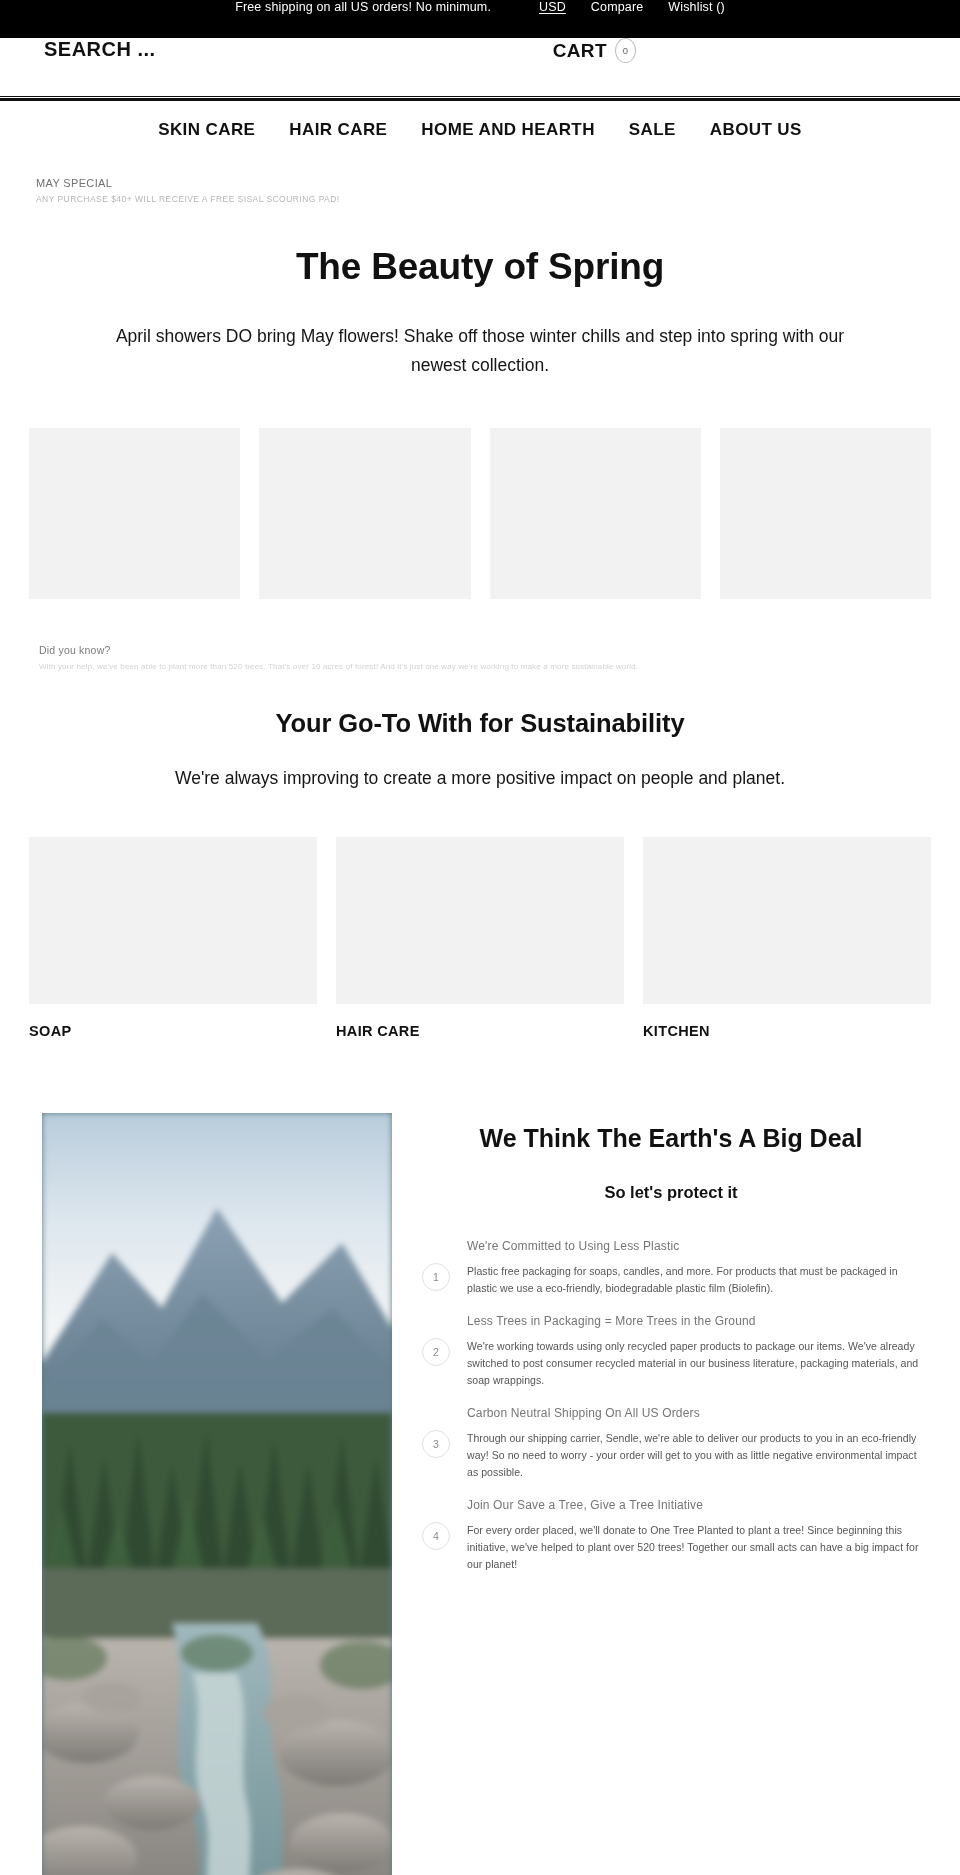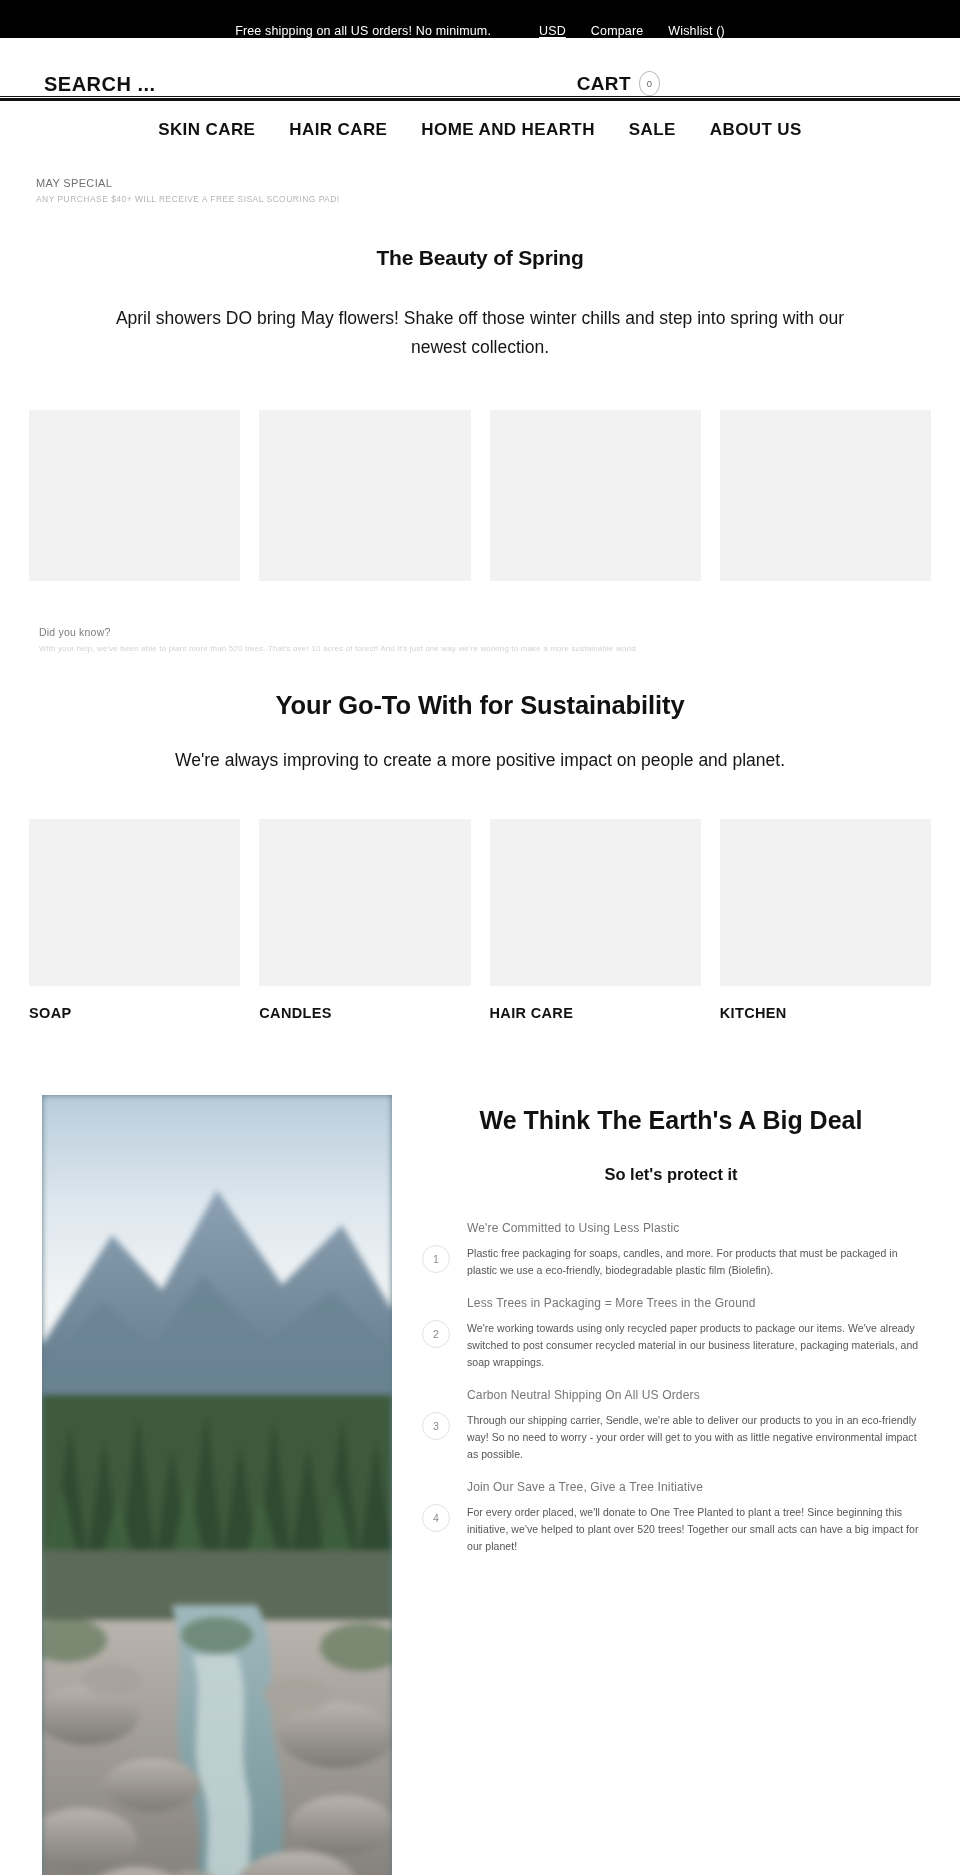--- a/index.html
+++ b/index.html
@@ -13,21 +13,21 @@
   }
 
   body { width: 960px; min-height: 1875px; overflow-x: hidden; }
 
   
   .topbar {
     background: #000000;
     color: #ffffff;
     height: 38px;
     display: flex;
-    align-items: flex-end;
+    align-items: flex-start;
     justify-content: center;
     font-size: 12.5px;
     letter-spacing: 0.15px;
     position: relative;
   }
   .topbar-links {
     display: flex;
     align-items: center;
     gap: 25px;
     margin-left: 48px;
@@ -36,23 +36,23 @@
   .topbar-links a {
     color: #ffffff;
     text-decoration: none;
   }
   .topbar-links a.currency { text-decoration: underline; text-underline-offset: 2px; }
 
   
   .header {
     height: 58px;
     display: flex;
-    align-items: flex-end;
+    align-items: flex-start;
     justify-content: space-between;
-    padding: 0 20px 0 44px;
+    padding: 0 44px 0 44px;
     background: #fff;
   }
   .search-box {
     font-size: 20px;
     font-weight: 700;
     letter-spacing: 0.5px;
     color: #111;
     border: none;
     outline: none;
     background: transparent;
@@ -122,21 +122,21 @@
   }
   .promo-sub {
     font-size: 8.5px;
     color: #b5b5b5;
     letter-spacing: 0.45px;
   }
 
   
   .hero { padding: 42px 0 0; text-align: center; }
   .hero h1 {
-    font-size: 21px;
+    font-size: 37px;
     font-weight: 600;
     letter-spacing: -0.2px;
     color: #111;
   }
   .hero p {
     margin: 34px auto 0;
     width: 760px;
     font-size: 17.5px;
     line-height: 1.65;
     font-weight: 400;
@@ -312,24 +312,20 @@
 
 <section class="sustain">
   <h2>Your Go-To With for Sustainability</h2>
   <p>We're always improving to create a more positive impact on people and planet.</p>
 </section>
 
 <div class="cat-row">
   <div class="cat">
     <div class="cat-img"></div>
     <div class="cat-label">SOAP</div>
-  </div>
-  <div class="cat">
-    <div class="cat-img"></div>
-    <div class="cat-label">CANDLES</div>
   </div>
   <div class="cat">
     <div class="cat-img"></div>
     <div class="cat-label">HAIR CARE</div>
   </div>
   <div class="cat">
     <div class="cat-img"></div>
     <div class="cat-label">KITCHEN</div>
   </div>
 </div>

